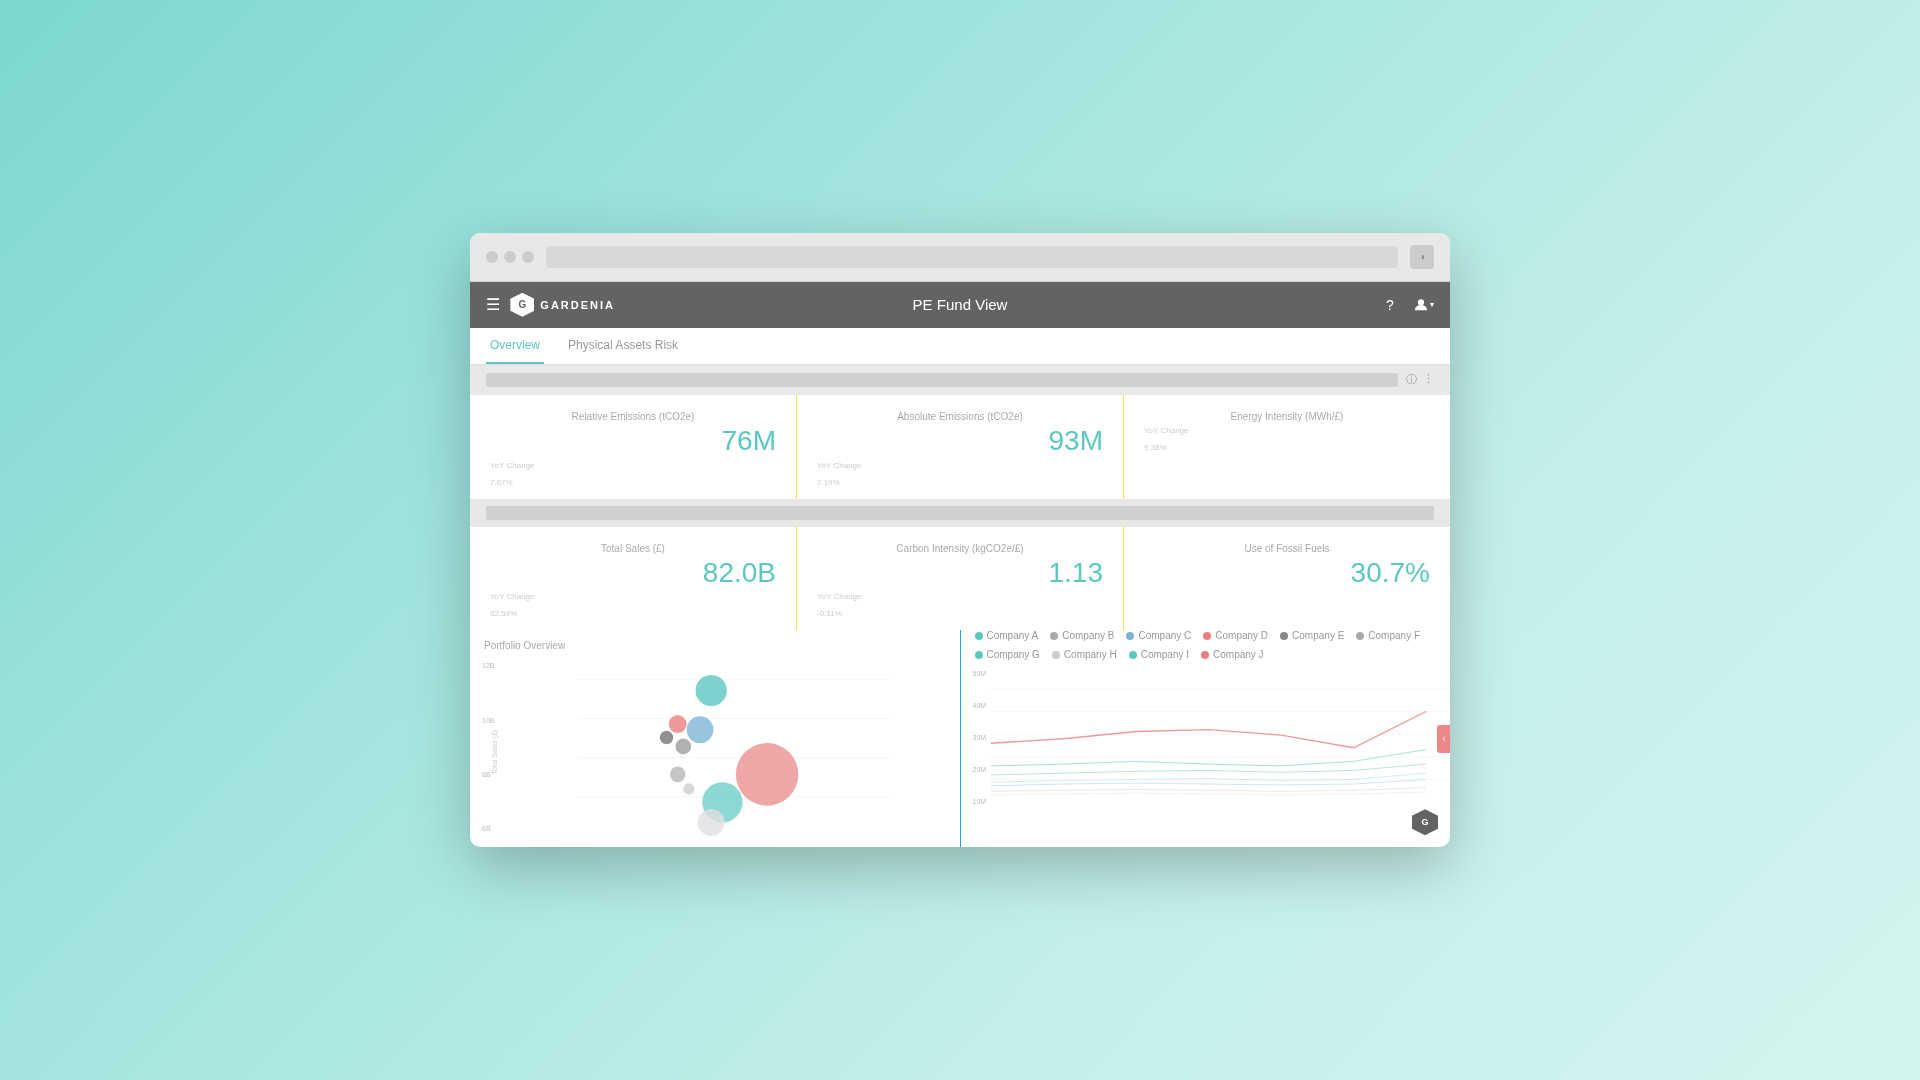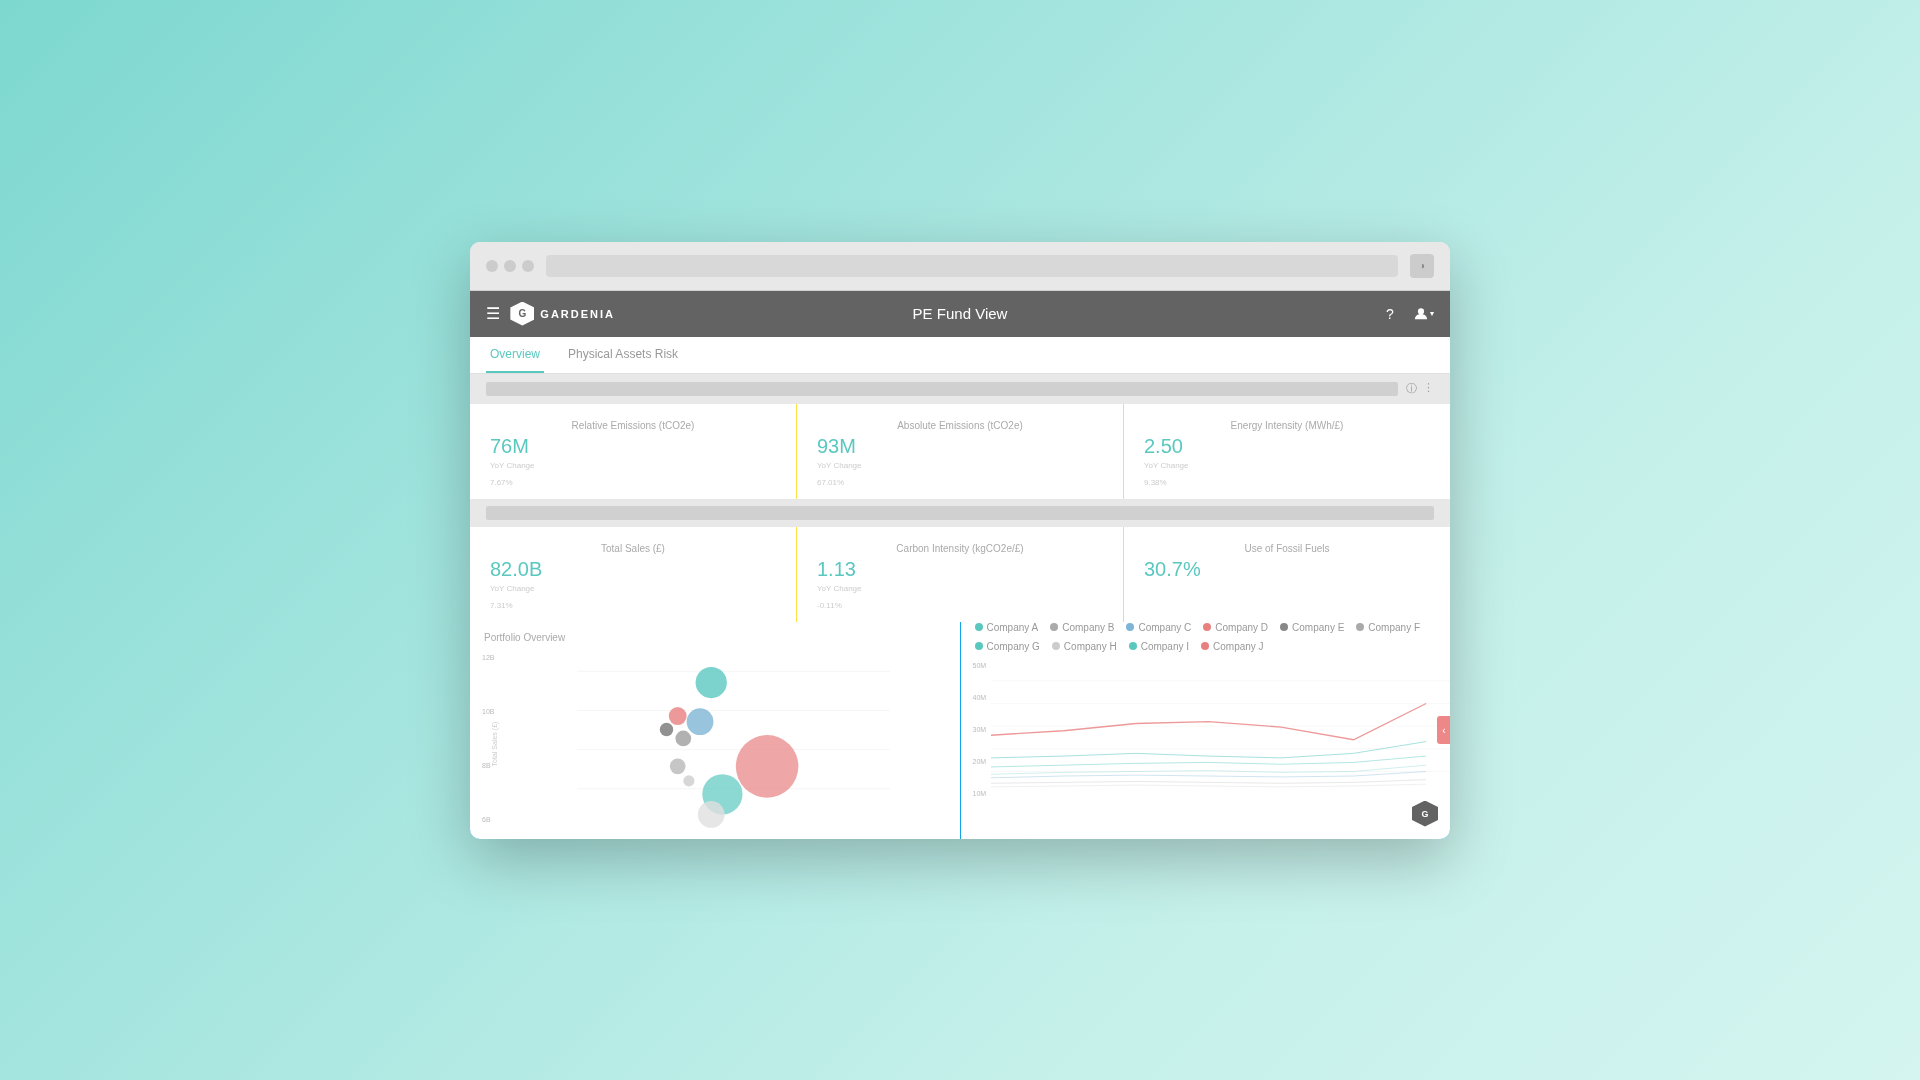--- a/index.html
+++ b/index.html
@@ -163,23 +163,23 @@
       background: white;
       padding: 16px 20px 12px;
     }
     .stat-label {
       font-size: 10px;
       color: #aaa;
       text-align: center;
       margin-bottom: 4px;
     }
     .stat-value {
-      font-size: 20px;
+      font-size: 28px;
       color: #5bc8c0;
-      text-align: left;
+      text-align: right;
       font-weight: 300;
       line-height: 1.1;
     }
     .stat-change {
       display: flex;
       justify-content: center;
       gap: 8px;
       margin-top: 4px;
       flex-direction: column;
     }
@@ -304,46 +304,45 @@
         <div class="stat-change">
           <span class="stat-change-label">YoY Change</span>
           <span class="stat-change-value">7.67%</span>
         </div>
       </div>
       <div class="stat-card">
         <div class="stat-label">Absolute Emissions (tCO2e)</div>
         <div class="stat-value">93M</div>
         <div class="stat-change">
           <span class="stat-change-label">YoY Change</span>
-          <span class="stat-change-value">67.01%</span>
+          <span class="stat-change-value">7.19%</span>
         </div>
       </div>
       <div class="stat-card">
         <div class="stat-label">Energy Intensity (MWh/£)</div>
-        <div class="stat-value">2.50</div>
         <div class="stat-change">
           <span class="stat-change-label">YoY Change</span>
           <span class="stat-change-value">9.38%</span>
         </div>
       </div>
     </div>
 
     <div class="filter-bar2">
       <div style="display:flex; height:100%; align-items:center; gap:6px; padding:0 16px;">
         <div style="flex:1; height:14px; background:#d0d0d0; border-radius:2px;"></div>
       </div>
     </div>
 
     <div class="stats-grid">
       <div class="stat-card">
         <div class="stat-label">Total Sales (£)</div>
         <div class="stat-value">82.0B</div>
         <div class="stat-change">
           <span class="stat-change-label">YoY Change</span>
-          <span class="stat-change-value">7.31%</span>
+          <span class="stat-change-value">82.59%</span>
         </div>
       </div>
       <div class="stat-card">
         <div class="stat-label">Carbon Intensity (kgCO2e/£)</div>
         <div class="stat-value">1.13</div>
         <div class="stat-change">
           <span class="stat-change-label">YoY Change</span>
           <span class="stat-change-value">-0.11%</span>
         </div>
       </div>

